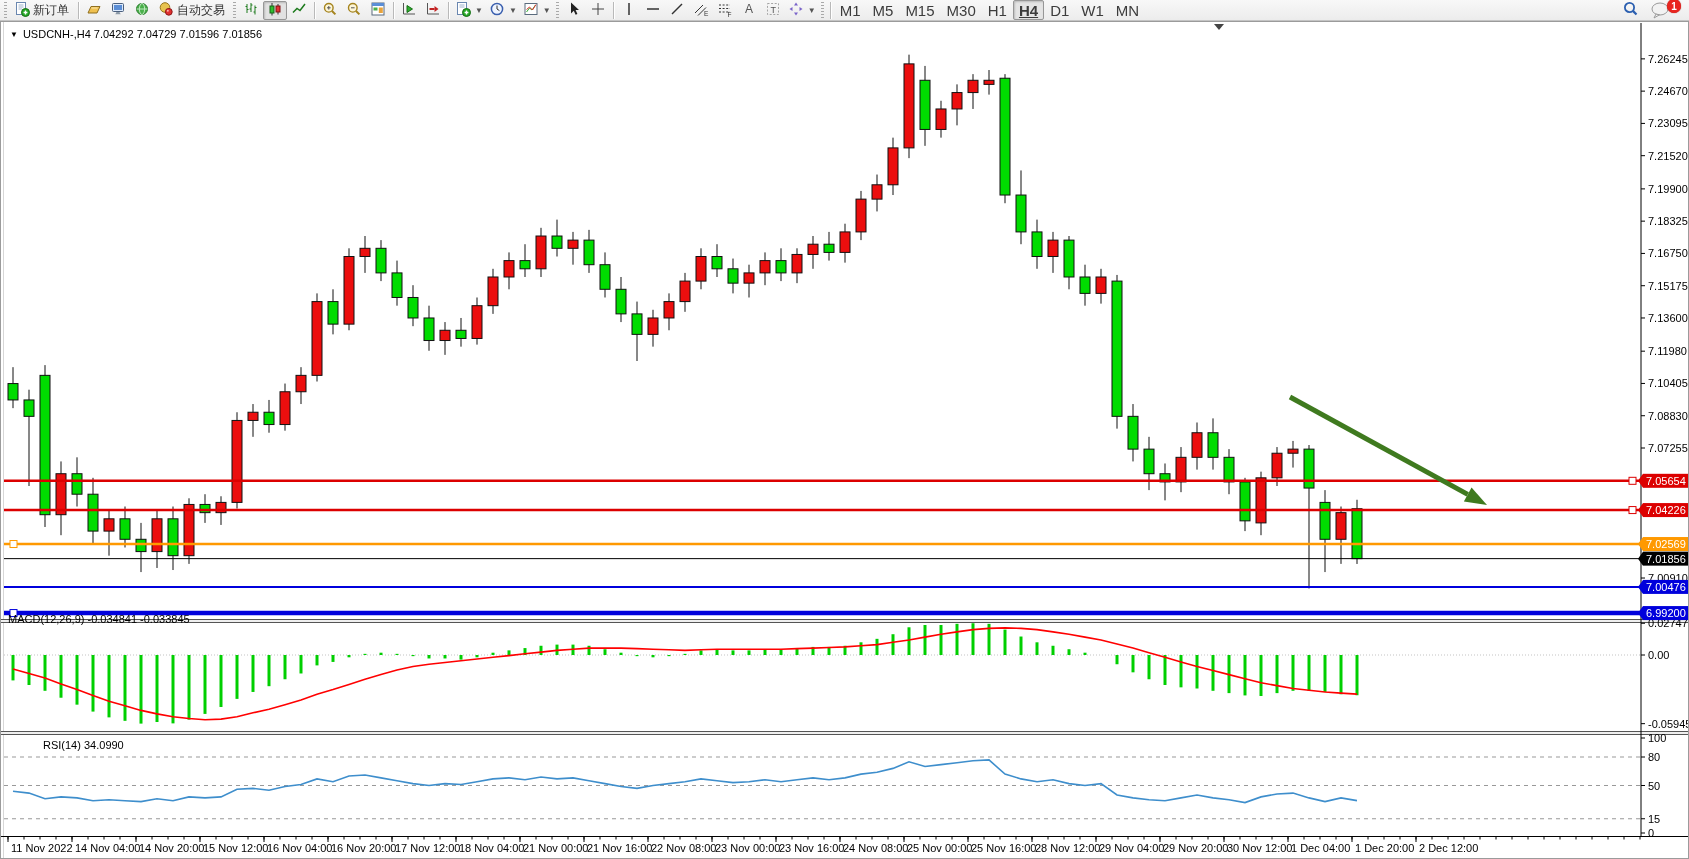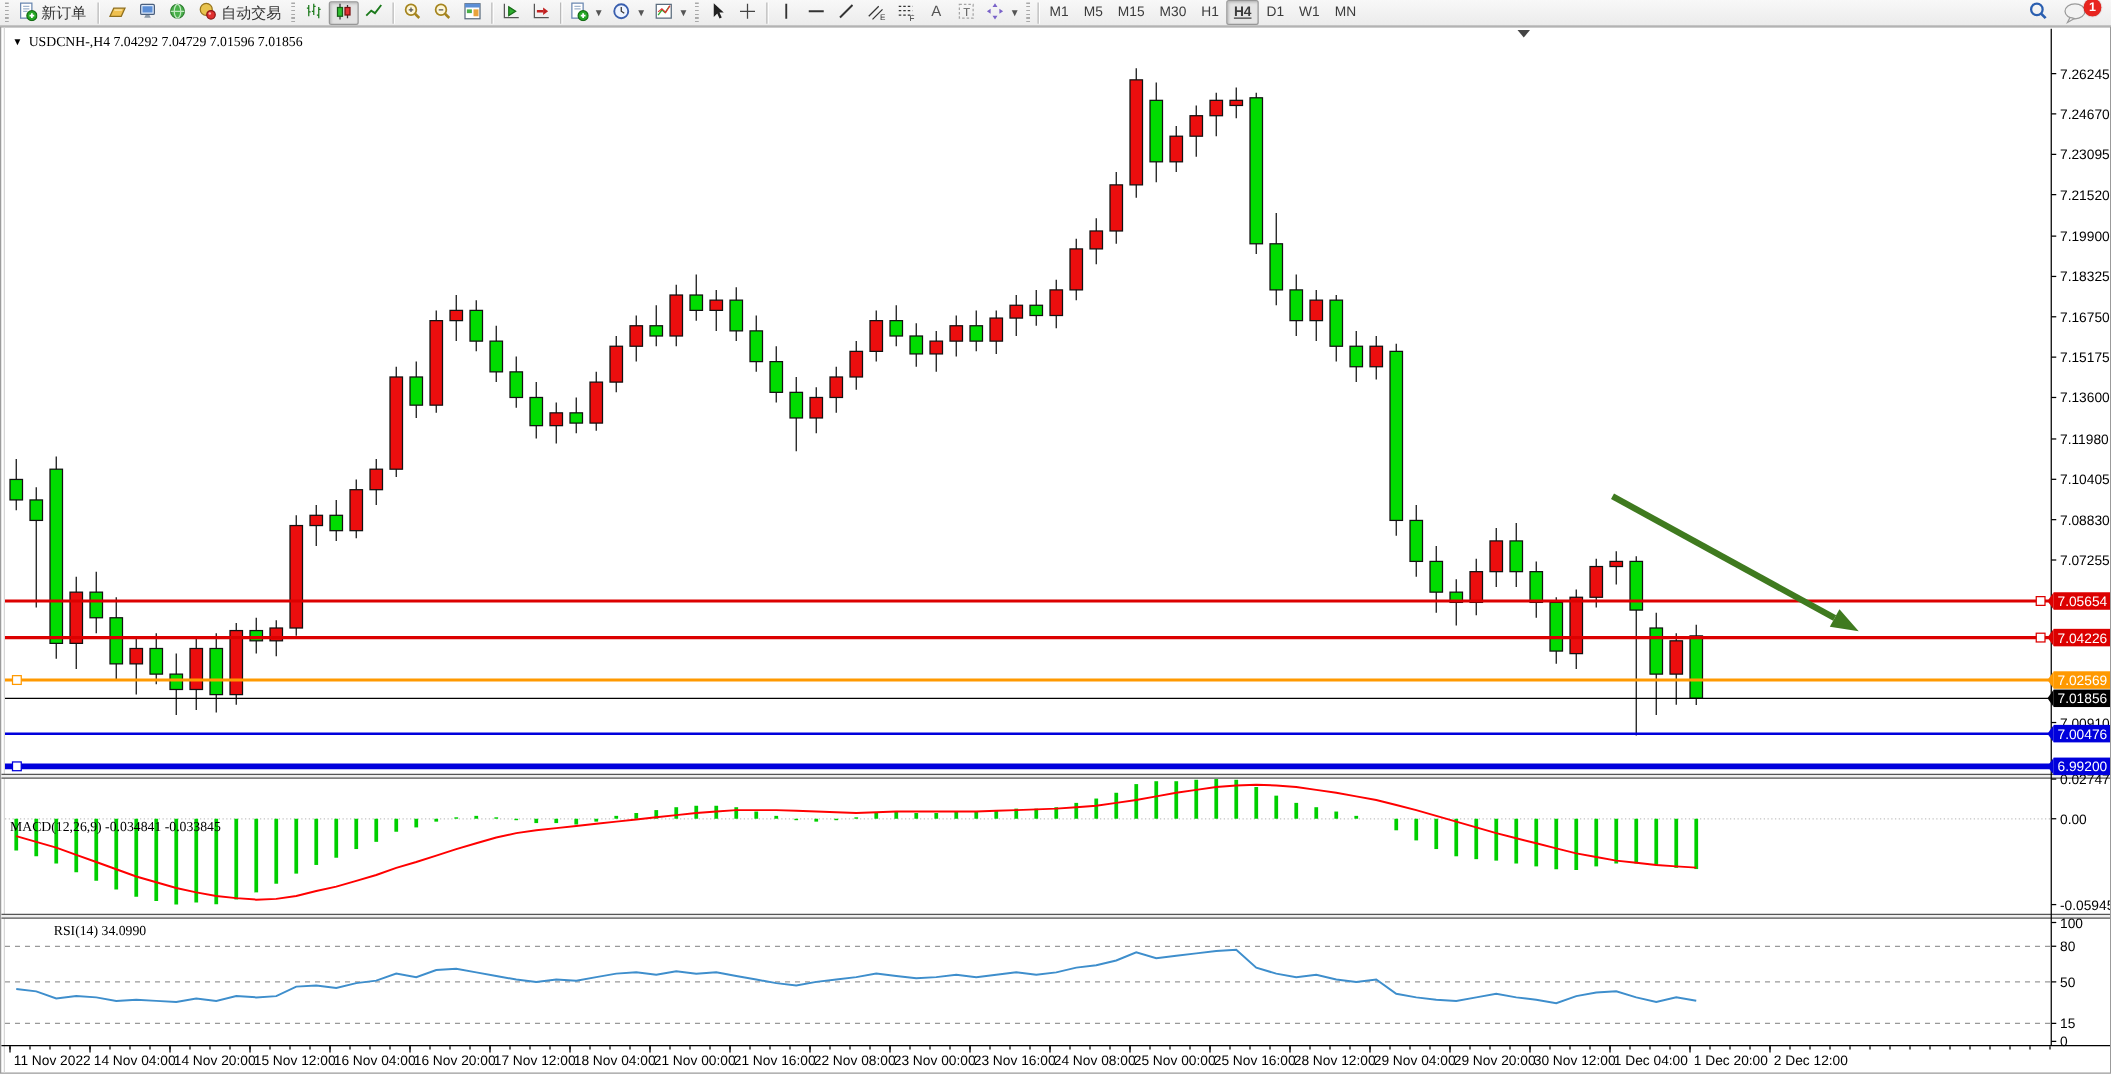--- a/index.html
+++ b/index.html
@@ -6,33 +6,33 @@
   body{width:1689px;height:859px;overflow:hidden;font-family:"Liberation Sans",sans-serif;position:relative;}
   #app{position:absolute;inset:0;background:#fff;}
   
   #toolbar{position:absolute;left:0;top:0;width:1689px;height:21px;background:linear-gradient(#f8f8f8,#ececec);border-bottom:1px solid #c4c4c4;display:flex;align-items:center;box-sizing:border-box;padding-left:2px;}
   .tbtn{height:19px;min-width:24px;display:flex;align-items:center;justify-content:center;gap:3px;padding:0 2px;border:1px solid transparent;border-radius:2px;box-sizing:border-box;color:#333;font-size:12px;white-space:nowrap;cursor:default;}
   .tbtn.labeled{padding:0 5px 0 3px;}
   .tbtn.pressed{background:#e2e2e2;border:1px solid #979797;box-shadow:inset 1px 1px 2px rgba(0,0,0,.18);}
   .sep{width:1px;height:17px;background:#b9b9b9;box-shadow:1px 0 0 #fff;margin:0 3px;flex:0 0 auto;}
   .grip{width:3px;height:16px;margin:0 3px 0 2px;background:repeating-linear-gradient(to bottom,#a9a9a9 0 1px,transparent 1px 3px);flex:0 0 auto;}
   .dd{font-size:8px;color:#555;margin-left:1px;}
-  .tf{font-size:11px;color:#3c3c3c;padding:0 5px;height:18px;display:flex;align-items:center;border:1px solid transparent;border-radius:2px;text-align:right;}
+  .tf{font-size:15px;color:#3c3c3c;padding:0 5px;height:18px;display:flex;align-items:center;border:1px solid transparent;border-radius:2px;text-align:right;}
   .tf.pressed{background:#e4e4e4;border:1px solid #979797;box-shadow:inset 1px 1px 2px rgba(0,0,0,.18);font-weight:bold;text-decoration:underline;}
   #tb-right{margin-left:auto;display:flex;align-items:center;gap:6px;padding-right:10px;}
   #chat-wrap{position:relative;width:30px;height:20px;}
   #badge{position:absolute;right:-2px;top:-1px;width:14px;height:14px;border-radius:50%;background:#e8251f;color:#fff;font-size:10px;font-weight:bold;display:flex;align-items:center;justify-content:center;box-shadow:0 0 1px #900;}
   
   #chartwin{position:absolute;left:0;top:21px;width:1689px;height:838px;background:#fff;border:1px solid #9b9b9b;box-sizing:border-box;}
   #chartwin:before{content:"";position:absolute;left:2px;top:0;bottom:0;width: 1px;background:#d7d7d7;}
   #canvas{position:absolute;left:0;top:0;}
-  .ovl{position:absolute;font-size:11px;color:#000;white-space:nowrap;z-index:5;font-family:Liberation Serif, serif;}
+  .ovl{position:absolute;font-size:11px;color:#000;white-space:nowrap;z-index:5;}
   #symline{left:9px;top:6px;}
   #symline .tri{font-size:8px;vertical-align:1px;margin-right:5px;}
-  #macdline{left:7px;top:634px;}
+  #macdline{left:7px;top:591px;}
   #rsiline{left:7px;top:717px;margin-left:35px;}
 </style>
 </head>
 <body>
 
 <div id="app">
 
   <div id="toolbar">
     <div class="grip"></div>
 

